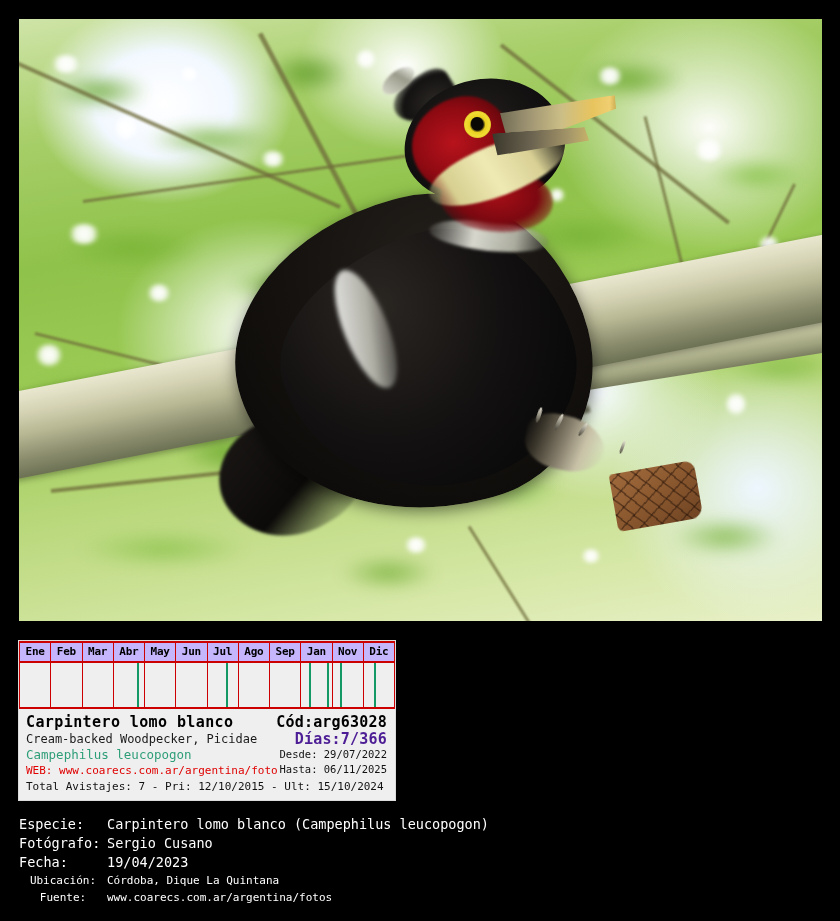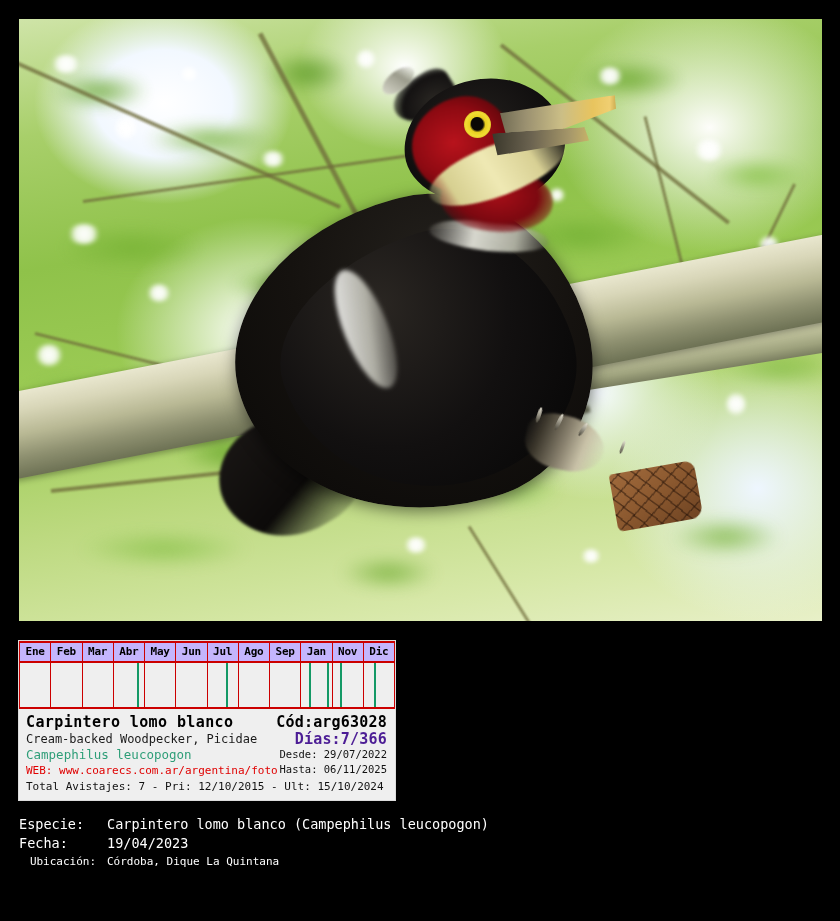--- a/index.html
+++ b/index.html
@@ -570,20 +570,28 @@
     </div>
   </div>
 </div>
 
 <div id="meta">
     <div class="meta-row big">
       <div class="meta-label">Especie:</div>
       <div class="meta-value">Carpintero lomo blanco (Campephilus leucopogon)</div>
     </div>
     <div class="meta-row big">
+      <div class="meta-label">Fotógrafo:</div>
+      <div class="meta-value">Sergio Cusano</div>
+    </div>
+    <div class="meta-row big">
       <div class="meta-label">Fecha:</div>
       <div class="meta-value">19/04/2023</div>
     </div>
     <div class="meta-row small">
       <div class="meta-label">Ubicación:</div>
       <div class="meta-value">Córdoba, Dique La Quintana</div>
     </div>
+    <div class="meta-row small">
+      <div class="meta-label">Fuente:</div>
+      <div class="meta-value">www.coarecs.com.ar/argentina/fotos</div>
+    </div>
   </div>
 
 </body></html>

